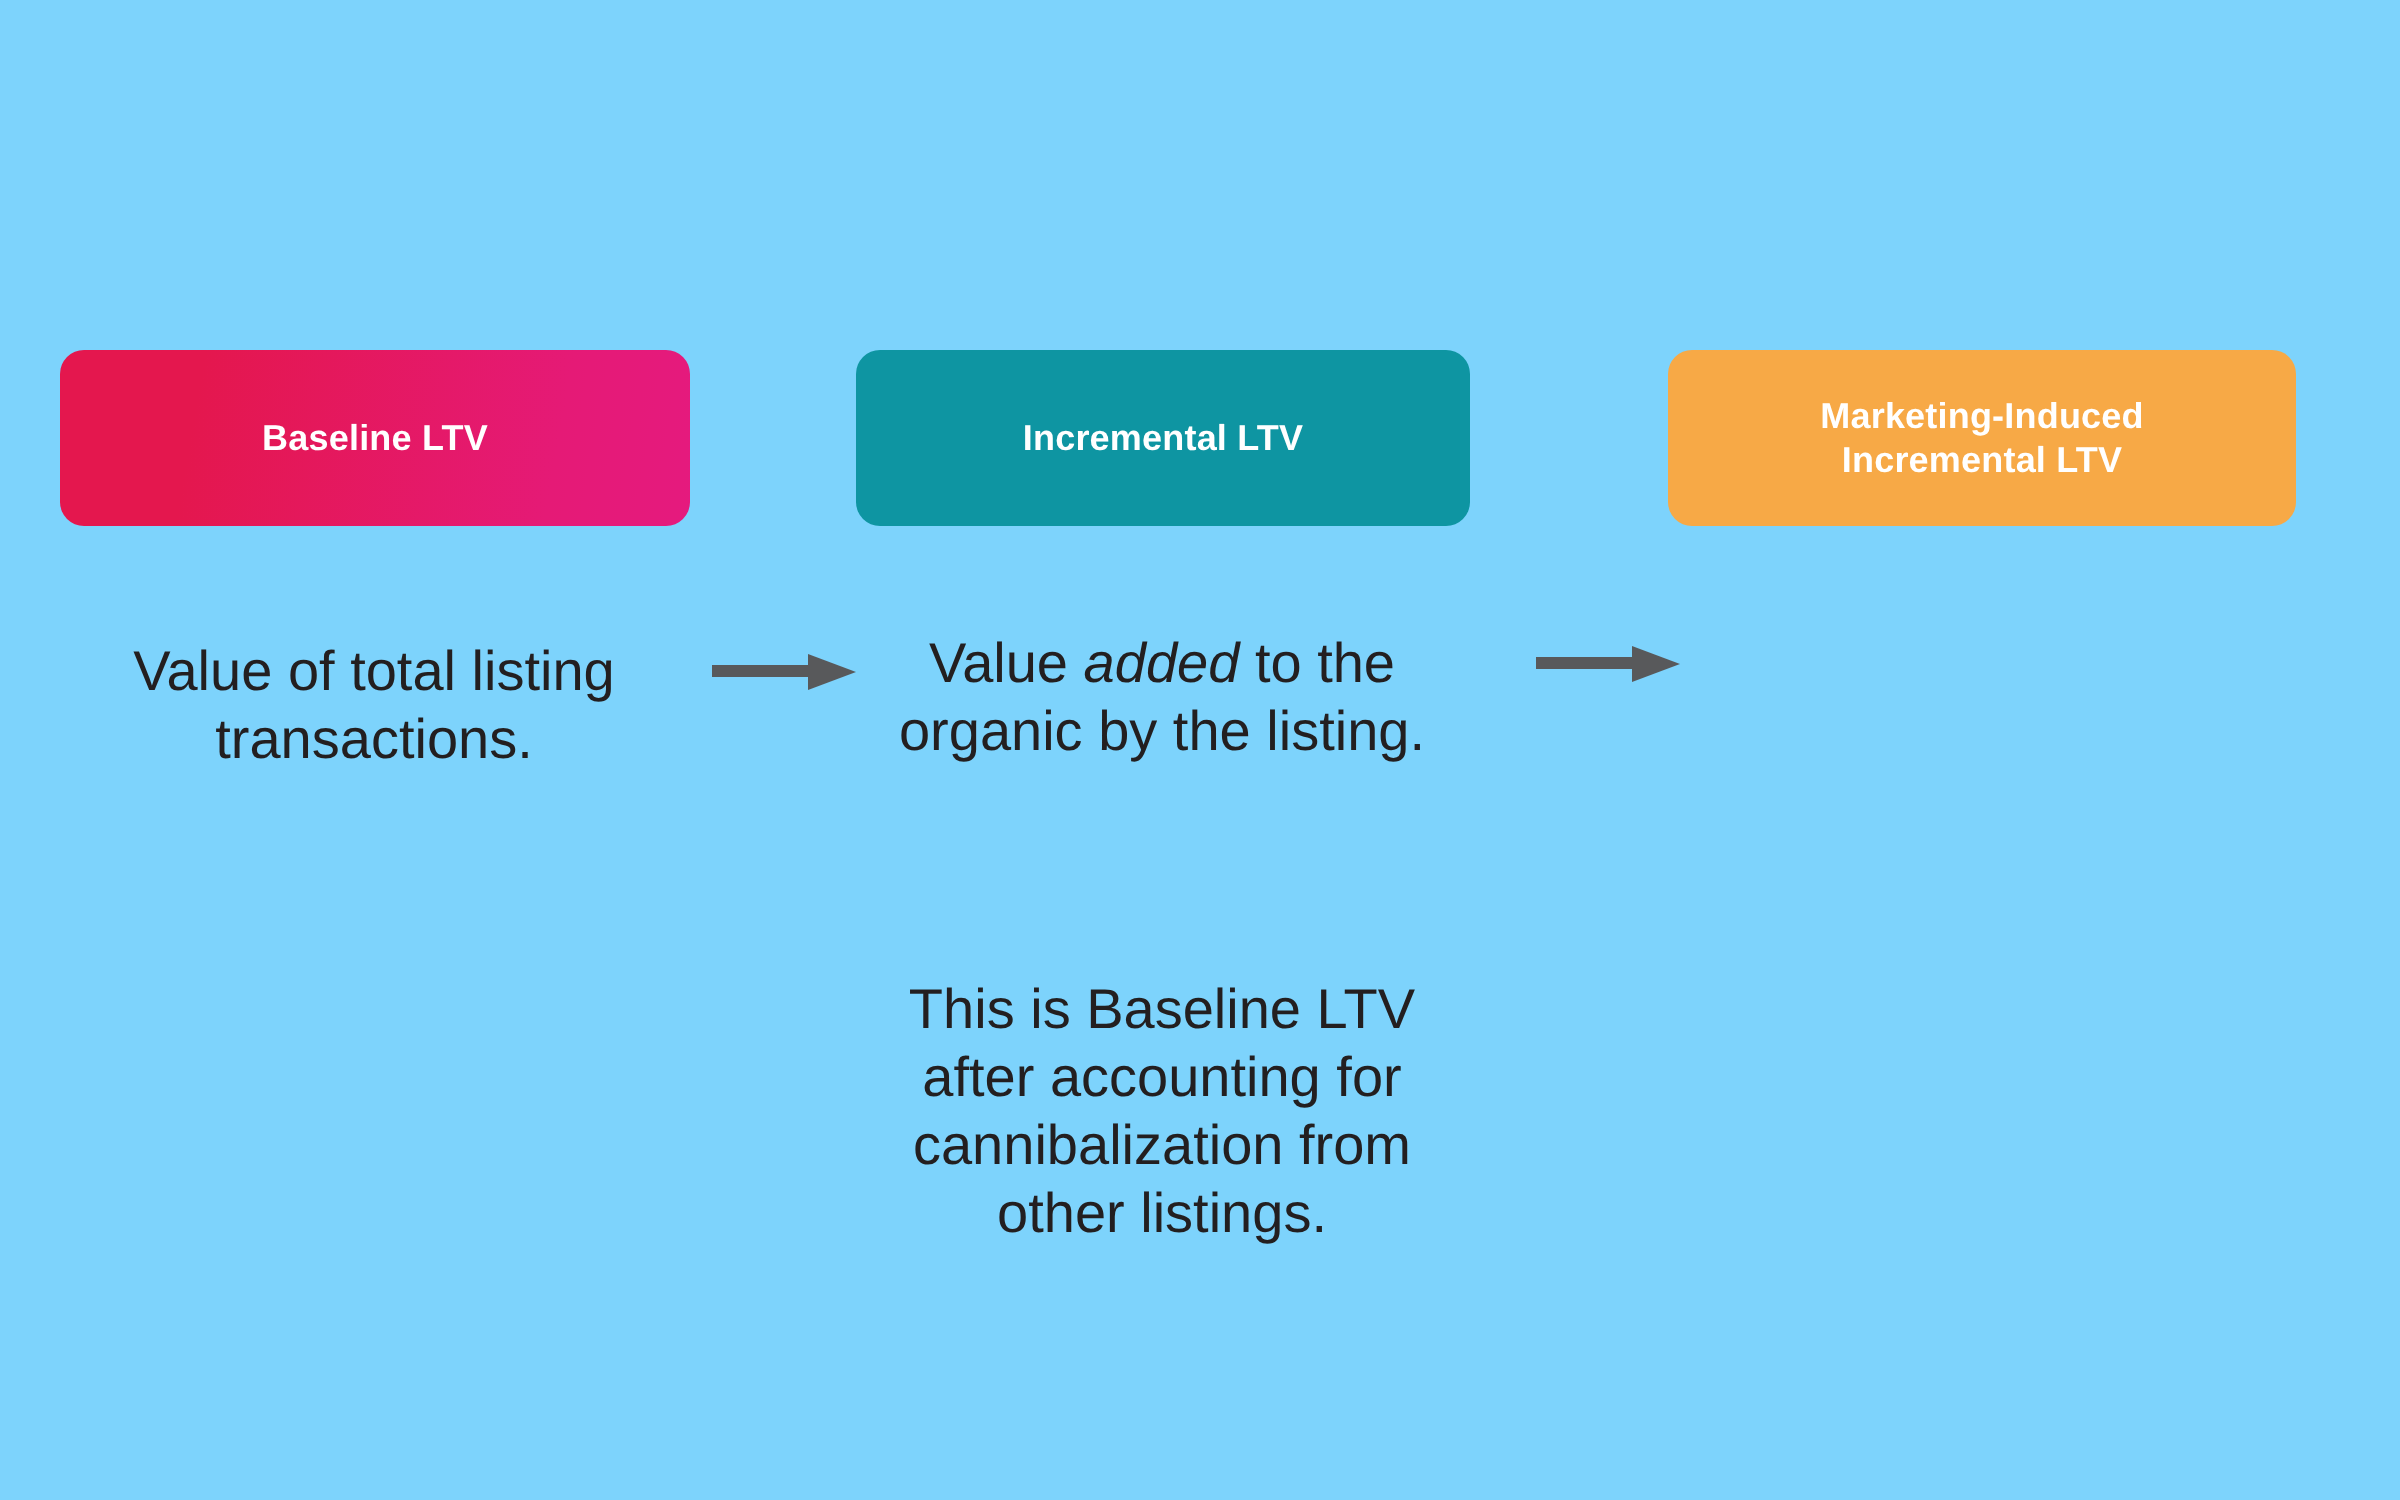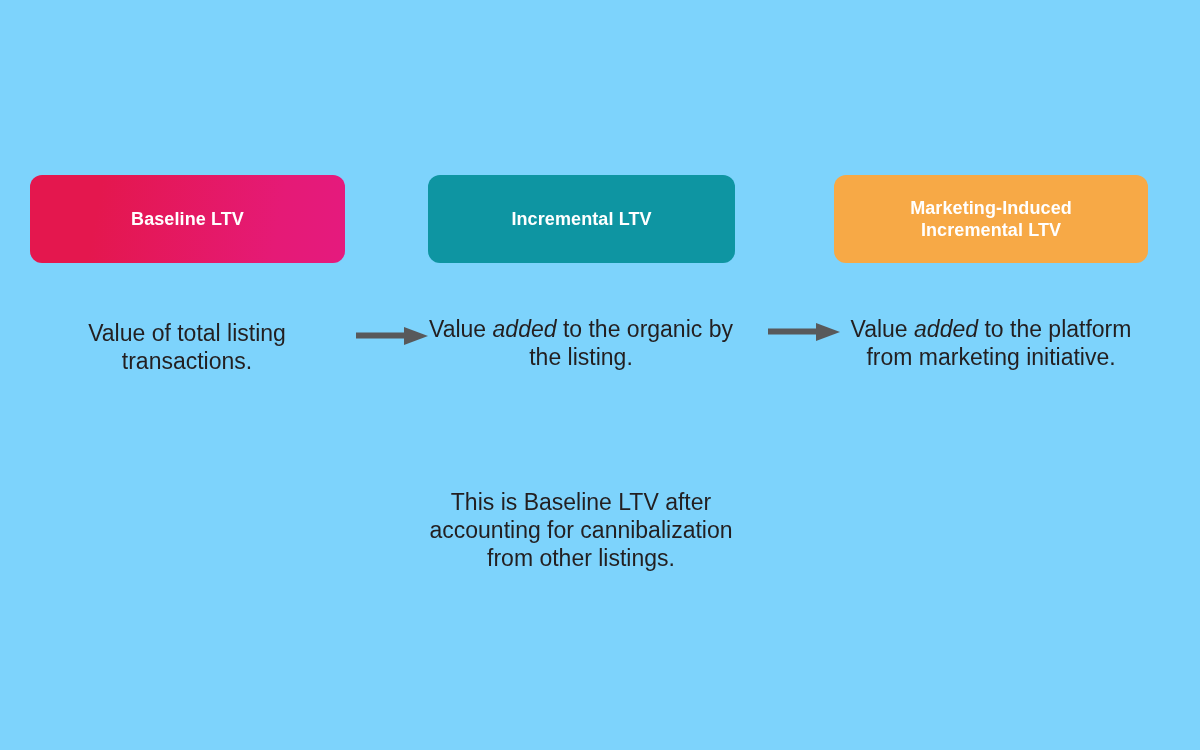--- a/index.html
+++ b/index.html
@@ -61,21 +61,21 @@
   }
 
   
   .col {
     position: absolute;
     text-align: center;
     color: #231f20;
   }
   .col p {
     margin: 0;
-    font-size: 23px;
+    font-size: 28px;
     line-height: 1.22;
     font-weight: 500;
     color: #231f20;
   }
   .col p em {
   }
 
   #col1-primary { left: 22px;  top: 319px; width: 330px; }
   #col2-primary { left: 424px; top: 315px; width: 314px; }
   #col3-primary { left: 830px; top: 315px; width: 322px; }
@@ -122,22 +122,19 @@
   </div>
 
   <div class="col" id="col1-primary">
     <p>Value of total listing transactions.</p>
   </div>
 
   <div class="col" id="col2-primary">
     <p><span>Value </span><em>added</em><span> to the organic by the listing.</span></p>
   </div>
 
-  <div class="col" id="col3-primary">
-    <p><span>Value </span><em>added</em><span> to the platform from marketing initiative.</span></p>
-  </div>
 
   <div class="col" id="col2-secondary">
     <p>This is Baseline LTV after accounting for cannibalization from other listings.</p>
   </div>
 
 
 </div>
 
 </body></html>

